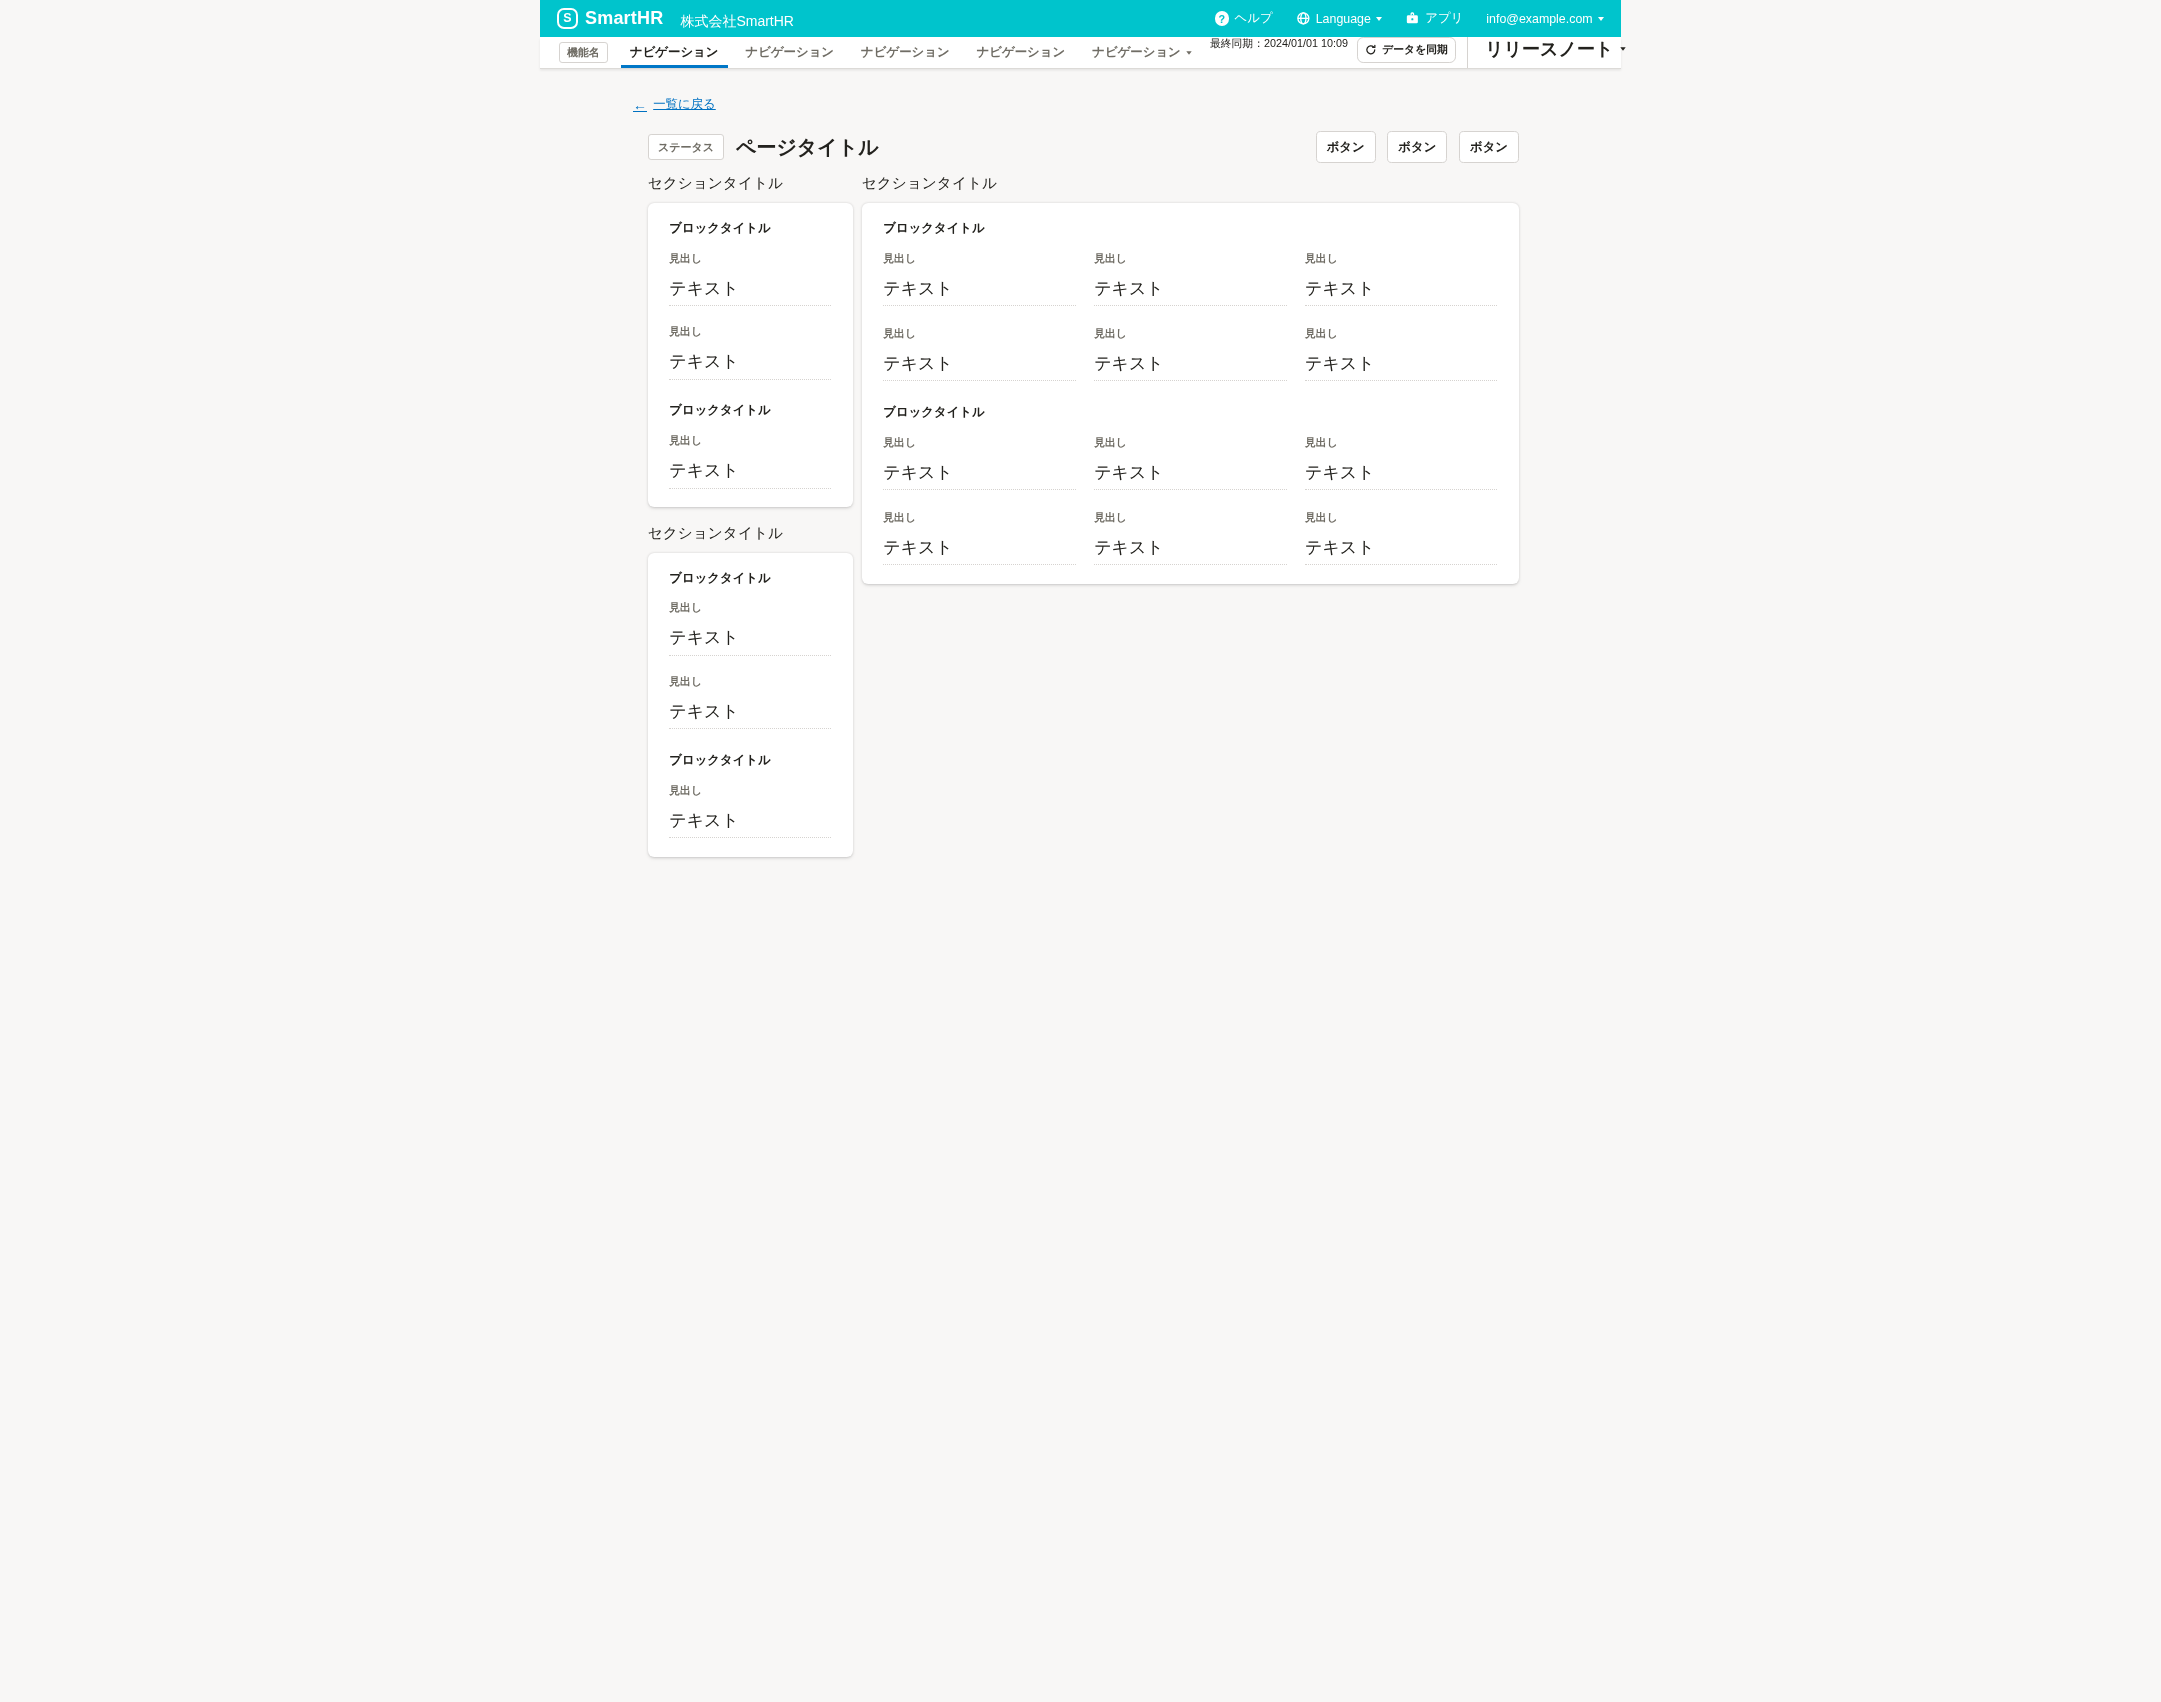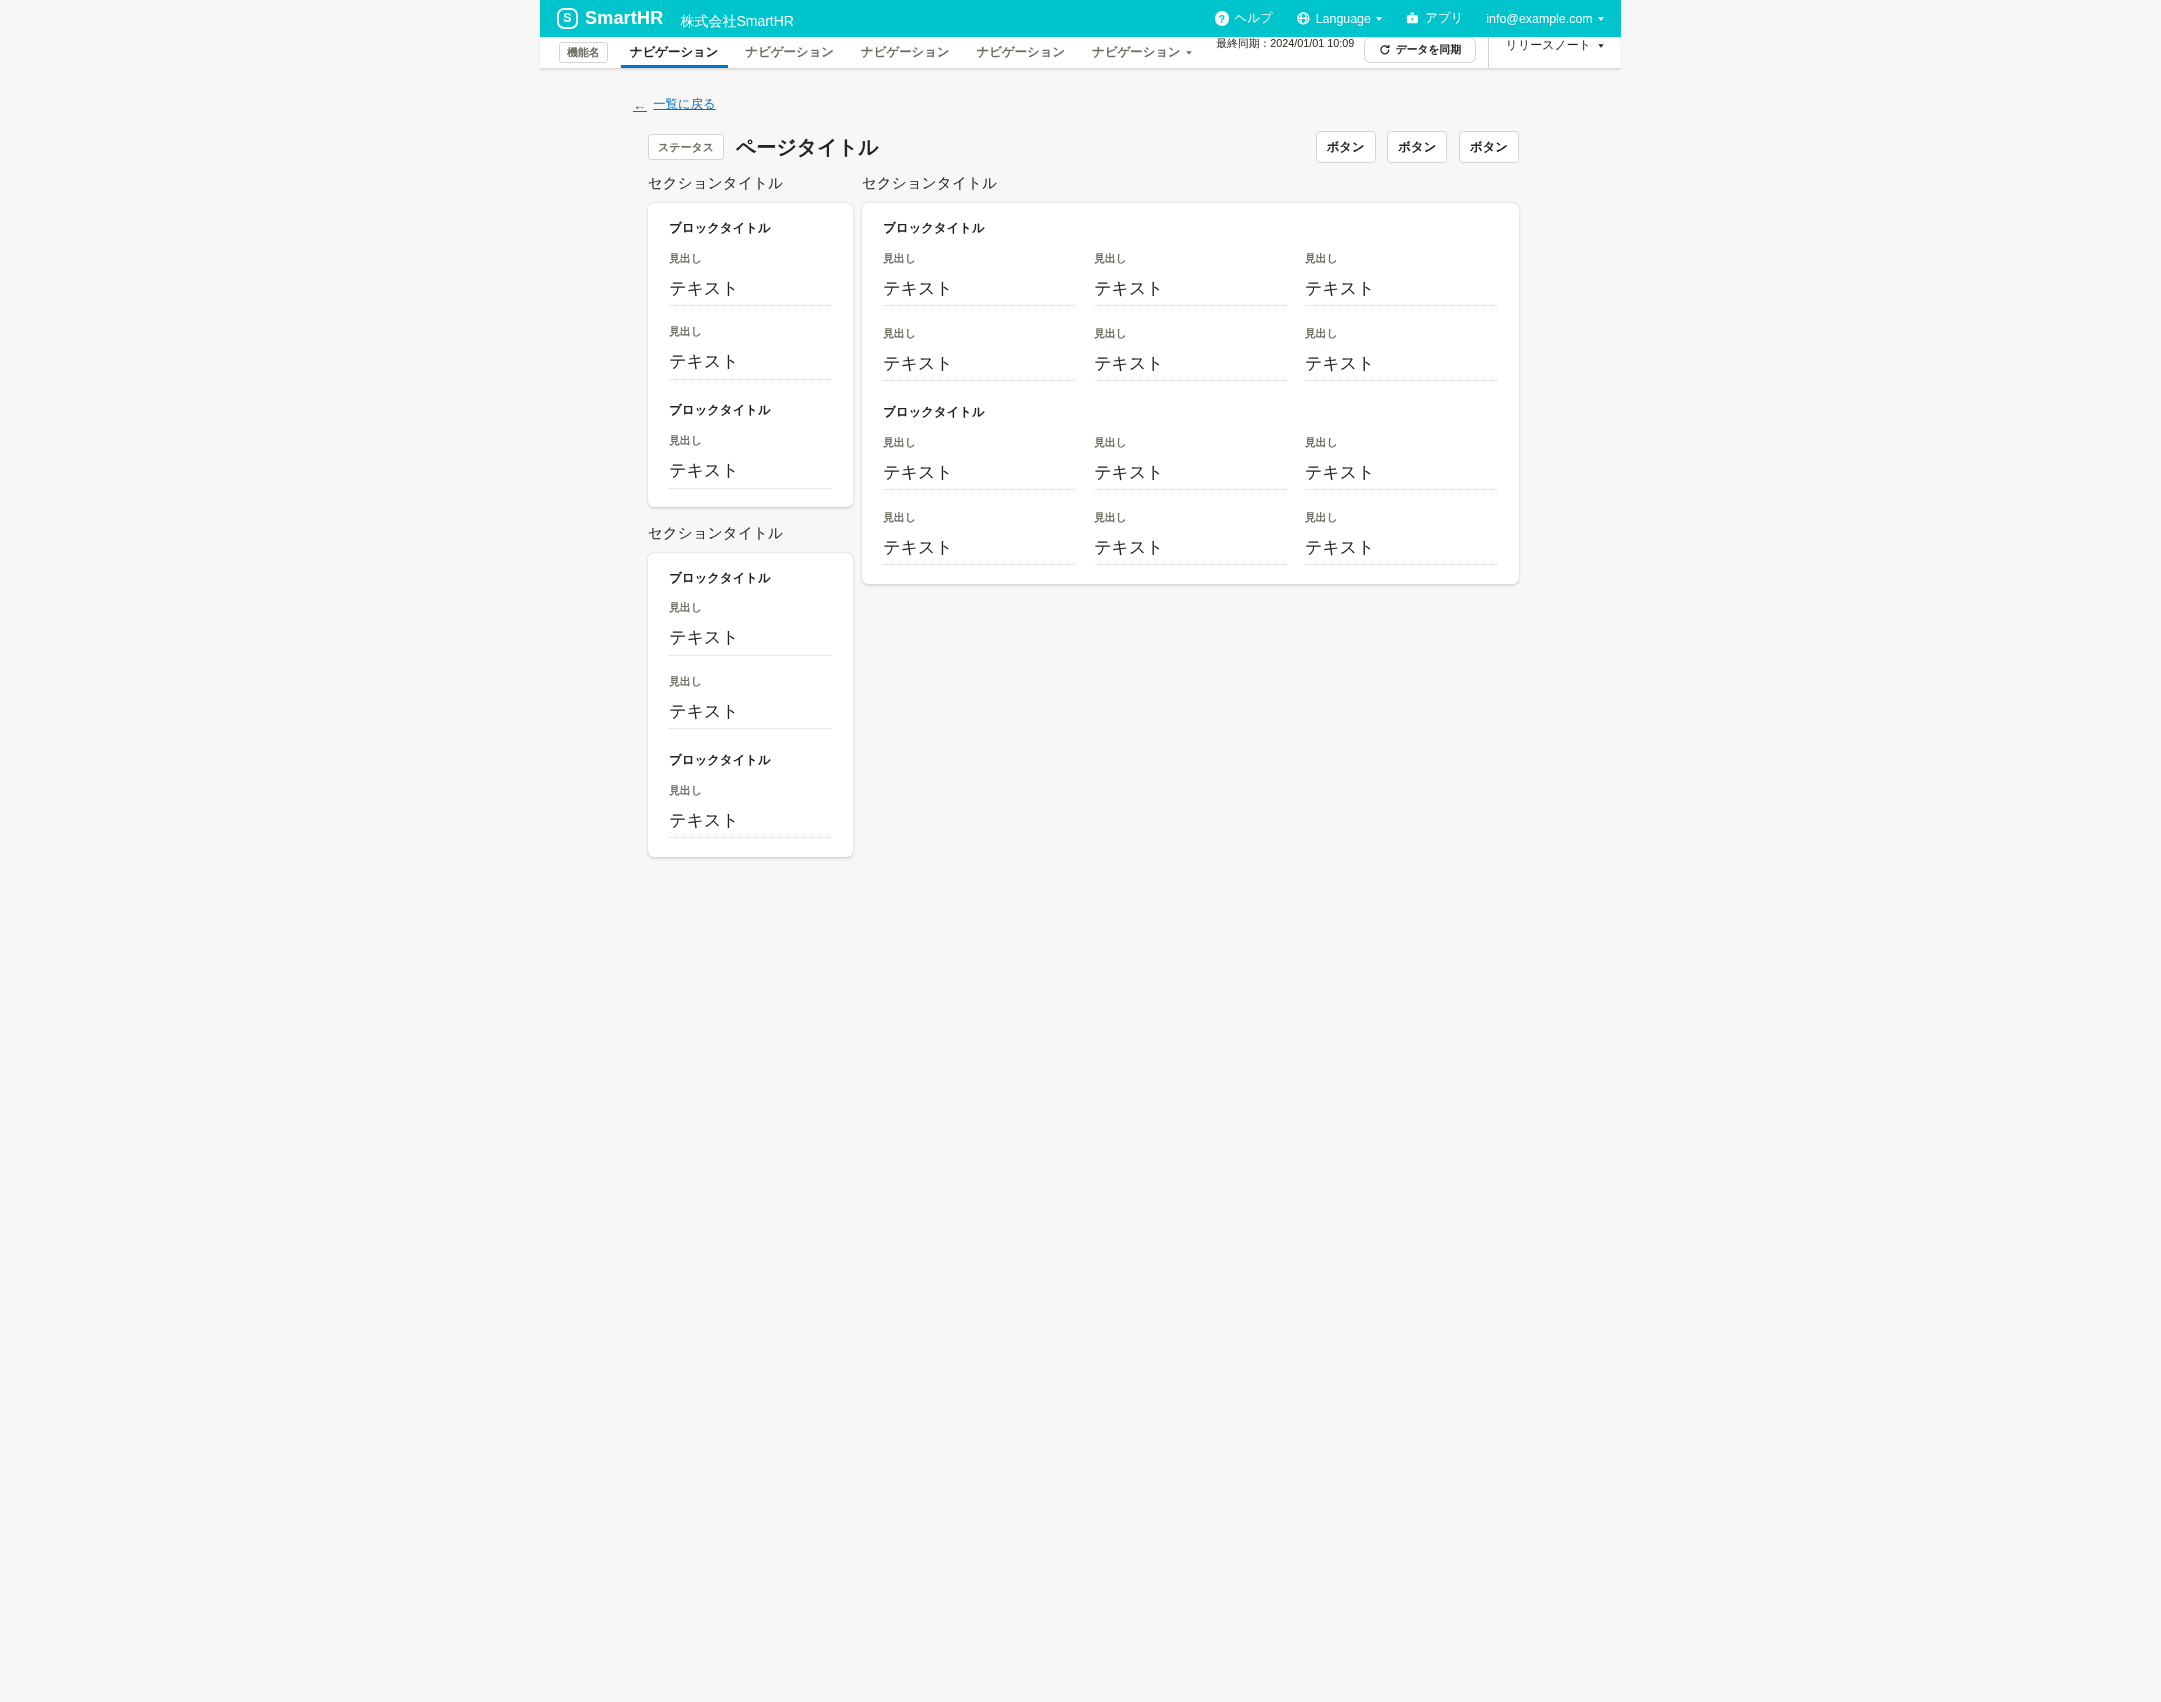--- a/index.html
+++ b/index.html
@@ -48,27 +48,27 @@
   .nav-item {
     display: flex; align-items: center; gap: 5.4px; padding: 0 9.3px; margin-right: 8.5px;
     font-size: 12.4px; font-weight: bold; color: #706d65; position: relative; cursor: pointer; white-space: nowrap;
   }
   .nav-item.active { color: #23221e; }
   .nav-item.active::after { content: ""; position: absolute; left: 0; right: 0; bottom: 0; height: 3.1px; background: #0077c7; }
   .nav-item .caret { border-top-color: #706d65; transform: scale(.9); }
   .nav-right { margin-left: auto; display: flex; align-items: flex-start; align-self: stretch; }
   .last-sync { font-size: 10.8px; margin-right: 9.3px; white-space: nowrap; }
   .sync-button {
-    display: inline-flex; align-items: center; gap: 5.4px; height: 26px; padding: 0 14px;
+    display: inline-flex; align-items: center; gap: 5.4px; height: 26px; padding: 0 7px;
     background: #fff; border: 0.8px solid #d6d3d0; border-radius: 6.2px;
     font-family: inherit; font-size: 10.8px; font-weight: bold; color: #23221e; cursor: pointer; margin-right: 11.6px;
     white-space: nowrap;
   }
   .nav-divider { width: 0.8px; align-self: stretch; background: #d6d3d0; }
-  .release-notes { display: flex; align-items: center; gap: 7px; padding: 0 17px; font-size: 12px; cursor: pointer; white-space: nowrap; }
+  .release-notes { display: flex; align-items: center; gap: 7px; padding: 0 17px; font-size: 18px; cursor: pointer; white-space: nowrap; font-weight: bold; }
   .release-notes .caret { transform: scale(.9); }
 
   
   .main { padding: 27px 102px 25.5px 93px; }
   .back-link { display: inline-flex; align-items: center; gap: 6.2px; color: #0071c1; font-size: 12.4px; text-decoration: underline; cursor: pointer; }
   .back-arrow { font-size: 14px; line-height: 1; text-decoration: none; }
   .content { margin-left: 14.7px; }
 
   .title-row { display: flex; align-items: center; margin-top: 18px; }
   .status-badge {

